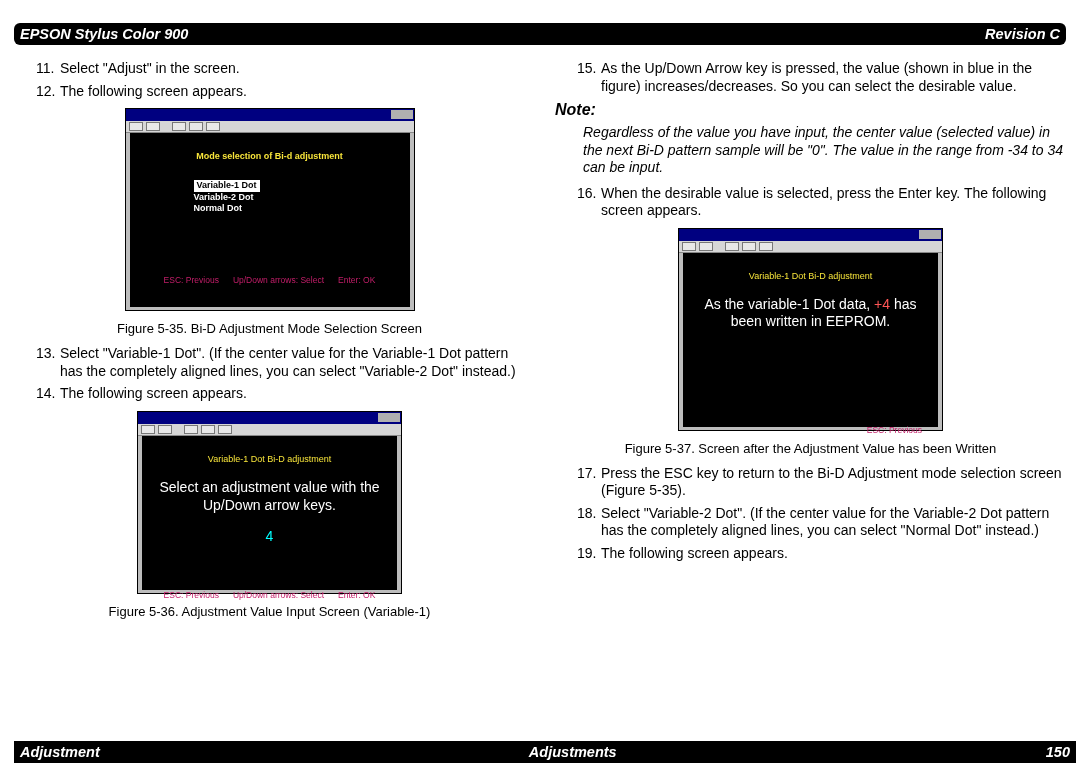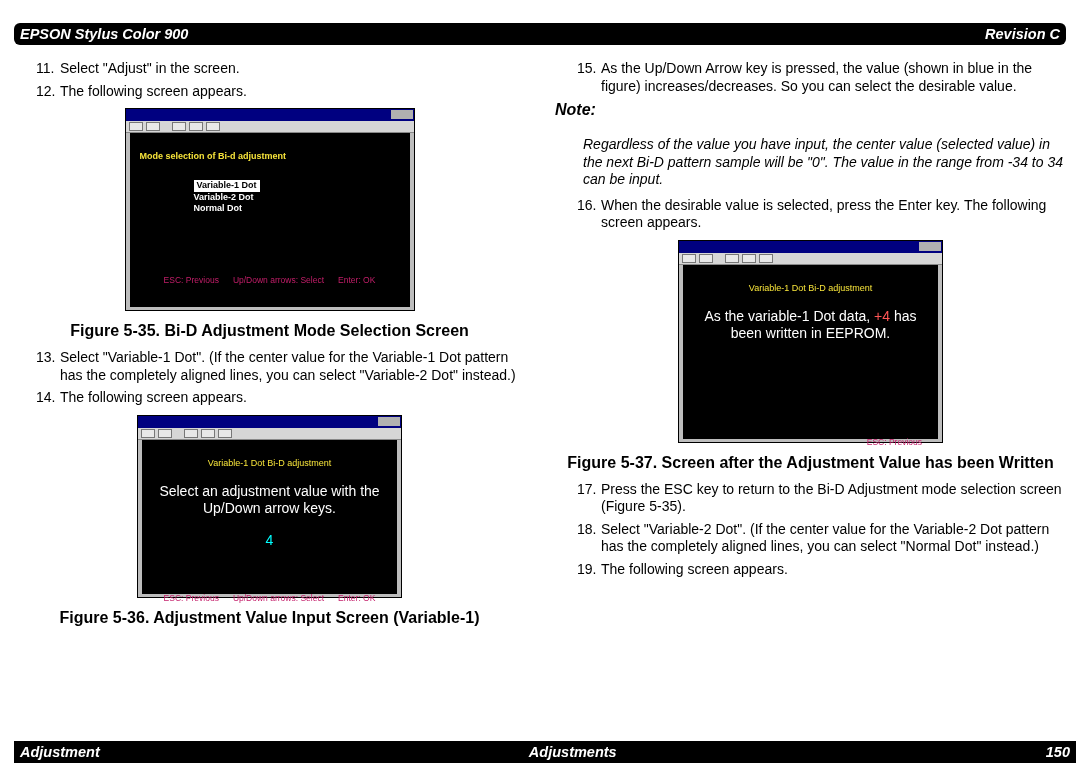--- a/index.html
+++ b/index.html
@@ -63,33 +63,33 @@
   }
   .step .num {
     width: 24px;
     flex-shrink: 0;
   }
   .step .body {
     flex: 1;
   }
   .figcap {
     text-align: center;
-    font-weight: bold;
-    font-size: 16px;
+    font-weight: normal;
+    font-size: 13px;
     margin: 10px 0 8px 0;
   }
   .note-label {
     font-weight: bold;
     font-style: italic;
     font-size: 16px;
     margin-top: 2px;
   }
   .note-body {
     font-style: italic;
-    margin: 16px 0 8px 28px;
+    margin: 4px 0 8px 28px;
     line-height: 1.25;
   }
   
   .shot-wrap {
     margin: 8px auto 6px auto;
   }
   .shot-outer {
     border: 1px solid #000;
     background: #bdbdbd;
     padding-bottom: 3px;
@@ -125,21 +125,21 @@
     margin: 0 4px;
     padding: 18px 10px 8px 10px;
     font-size: 9px;
   }
   .shot35 { width: 290px; }
   .shot35 .shot-body { height: 174px; }
   .shot36 { width: 265px; }
   .shot36 .shot-body { height: 154px; }
   .shot37 { width: 265px; }
   .shot37 .shot-body { height: 174px; }
-  .yellow { color: #f7e43a; font-weight: bold; text-align: left; }
+  .yellow { color: #f7e43a; font-weight: bold; text-align: center; }
   .yellow-nb { color: #f7e43a; text-align: center; }
   .footer-line { color: #c41e6a; font-size: 8.5px; display: flex; justify-content: center; gap: 14px; margin-top: 6px; }
   .option-list { margin: 18px 0 0 54px; font-size: 9px; font-weight: bold; }
   .opt-sel { background: #fff; color: #000; padding: 0 3px; display: inline-block; }
   .center-txt { text-align: center; font-size: 14px; }
   .cyan { color: #0ff; }
   .red { color: #f55; }
 </style>
 </head>
 <body>

